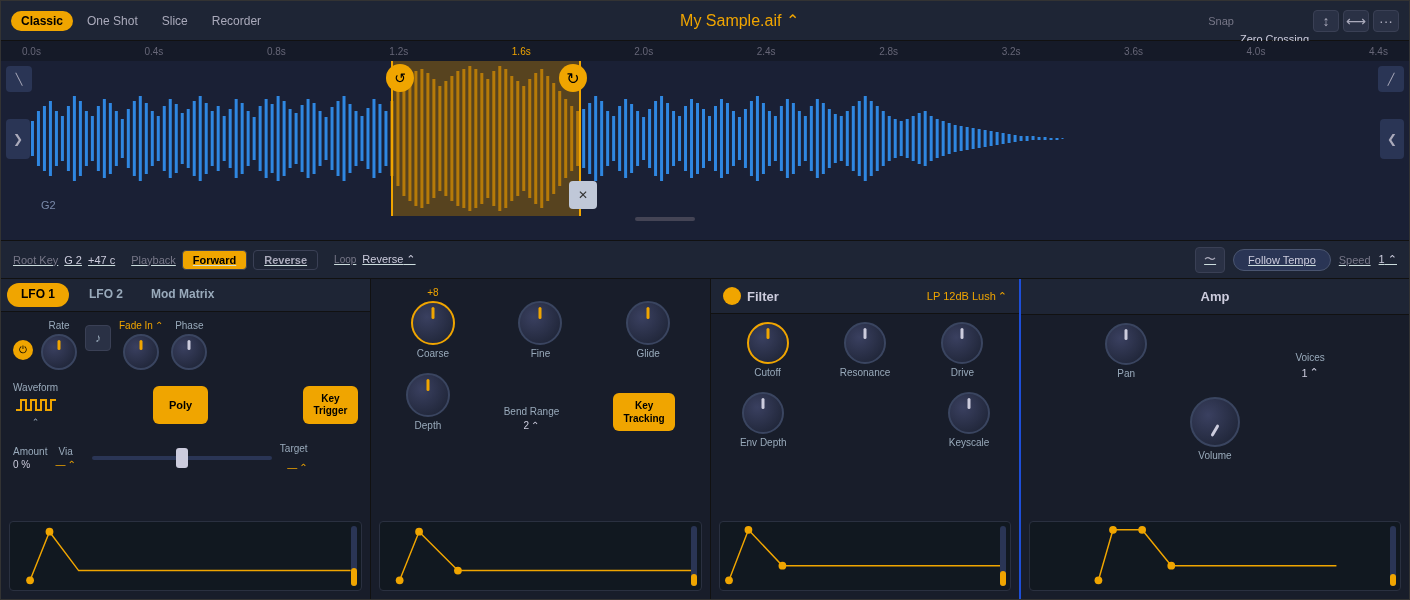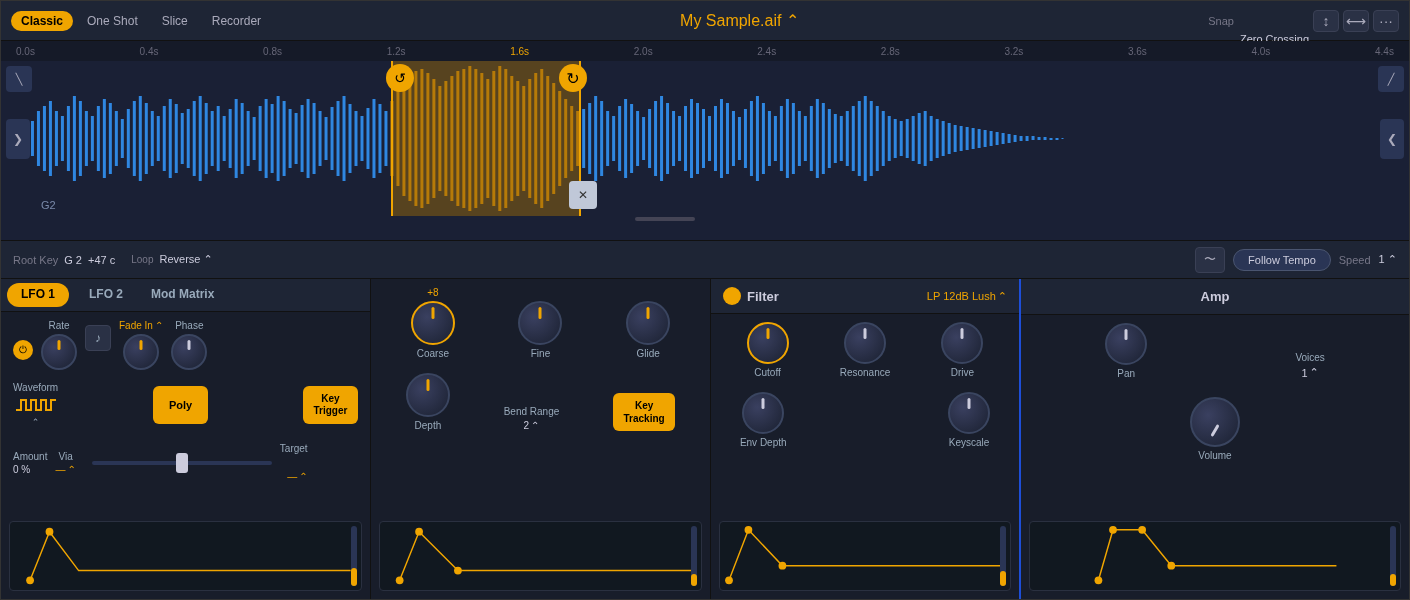--- a/index.html
+++ b/index.html
@@ -84,21 +84,21 @@
       height: 200px;
       position: relative;
       border-bottom: 1px solid #111;
       overflow: hidden;
     }
     .timeline-ruler {
       height: 20px;
       background: #151a28;
       display: flex;
       align-items: center;
-      padding: 0 10px;
+      padding: 0 16px;
       font-size: 10px;
       color: #667;
       position: relative;
     }
     .ruler-marks {
       display: flex;
       width: 100%;
       justify-content: space-between;
       padding: 0 5px;
     }
@@ -241,20 +241,21 @@
     
     .controls-bar {
       display: flex;
       align-items: center;
       background: #1e2535;
       padding: 6px 12px;
       height: 38px;
       border-bottom: 1px solid #111;
       gap: 16px;
       font-size: 11px;
+      text-decoration: underline;
     }
     .control-group {
       display: flex;
       align-items: center;
       gap: 6px;
     }
     .control-label {
       color: #778;
       font-size: 11px;
     }
@@ -523,21 +524,21 @@
     .via-group {
       display: flex;
       flex-direction: column;
       align-items: center;
       gap: 2px;
     }
     .target-group {
       display: flex;
       flex-direction: column;
       align-items: flex-end;
-      gap: 17px;
+      gap: 8px;
     }
     .dash-value {
       font-size: 10px;
       color: #f0a500;
       display: flex;
       align-items: center;
       gap: 2px;
     }
 
     
@@ -1090,20 +1091,25 @@
     </div>
   </div>
 
   <div class="controls-bar">
     <div class="control-group">
       <span class="control-label">Root Key</span>
       <span class="control-value">G 2</span>
       <span class="control-value">+47 c</span>
     </div>
     <div class="control-group">
+      <span class="control-label">Playback</span>
+      <button class="playback-btn">Forward</button>
+      <button class="playback-btn inactive">Reverse</button>
+    </div>
+    <div class="control-group">
       <span class="loop-label">Loop</span>
       <span class="loop-value" style="cursor:pointer">
         <span>Reverse</span> ⌃
       </span>
     </div>
     <div class="right-controls">
       <div class="waveform-icon-btn">〜</div>
       <button class="follow-tempo-btn">Follow Tempo</button>
       <span class="speed-label">Speed</span>
       <span class="speed-value" style="cursor:pointer">

